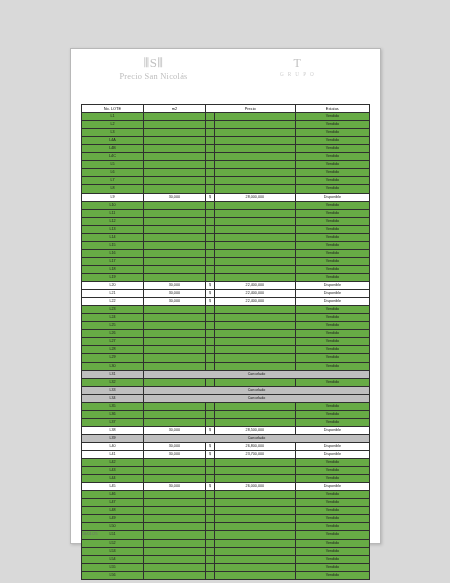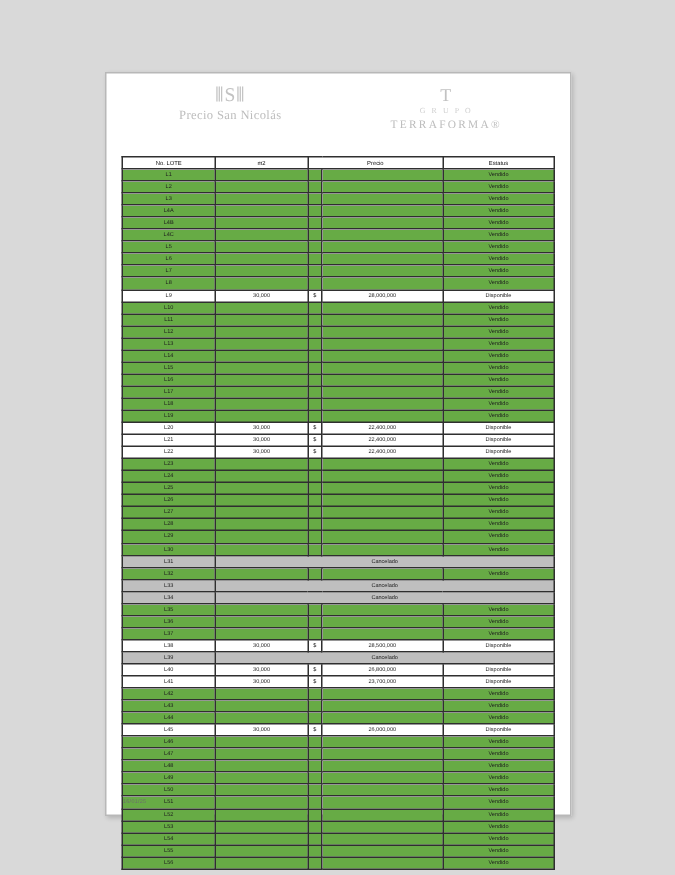--- a/index.html
+++ b/index.html
@@ -156,21 +156,20 @@
     <div class="sheet-inner">
 
       <div class="logo-bar">
         <div class="logo-block">
           <div class="logo-mark">⦀S⦀</div>
           <div class="logo-name">Precio San Nicolás</div>
         </div>
         <div class="logo-block">
           <div class="logo-mark tf">T</div>
           <div class="logo-sub">G R U P O</div>
-          <div class="logo-name spaced">TERRAFORMA®</div>
         </div>
       </div>
 
       <div class="table-wrap">
         <table class="lots">
           <colgroup>
             <col class="c-lote">
               <col class="c-m2">
               <col class="c-cur">
               <col class="c-prec">

